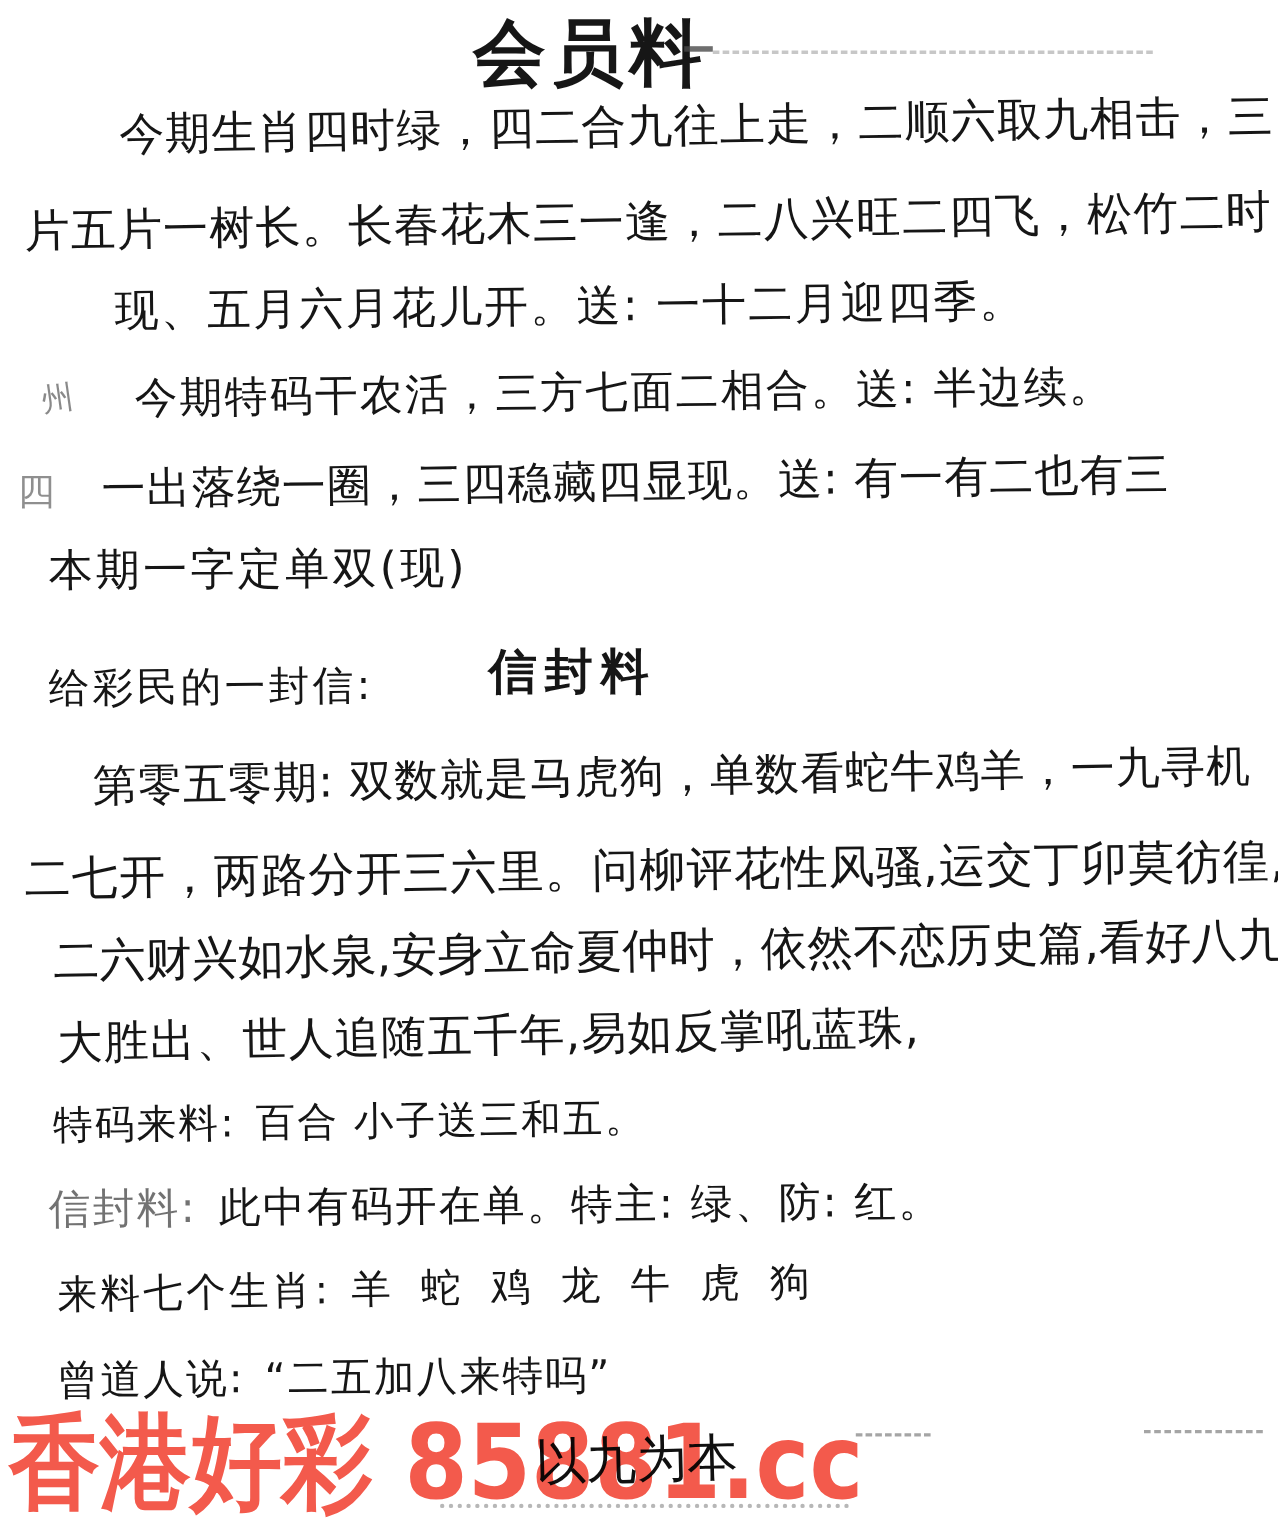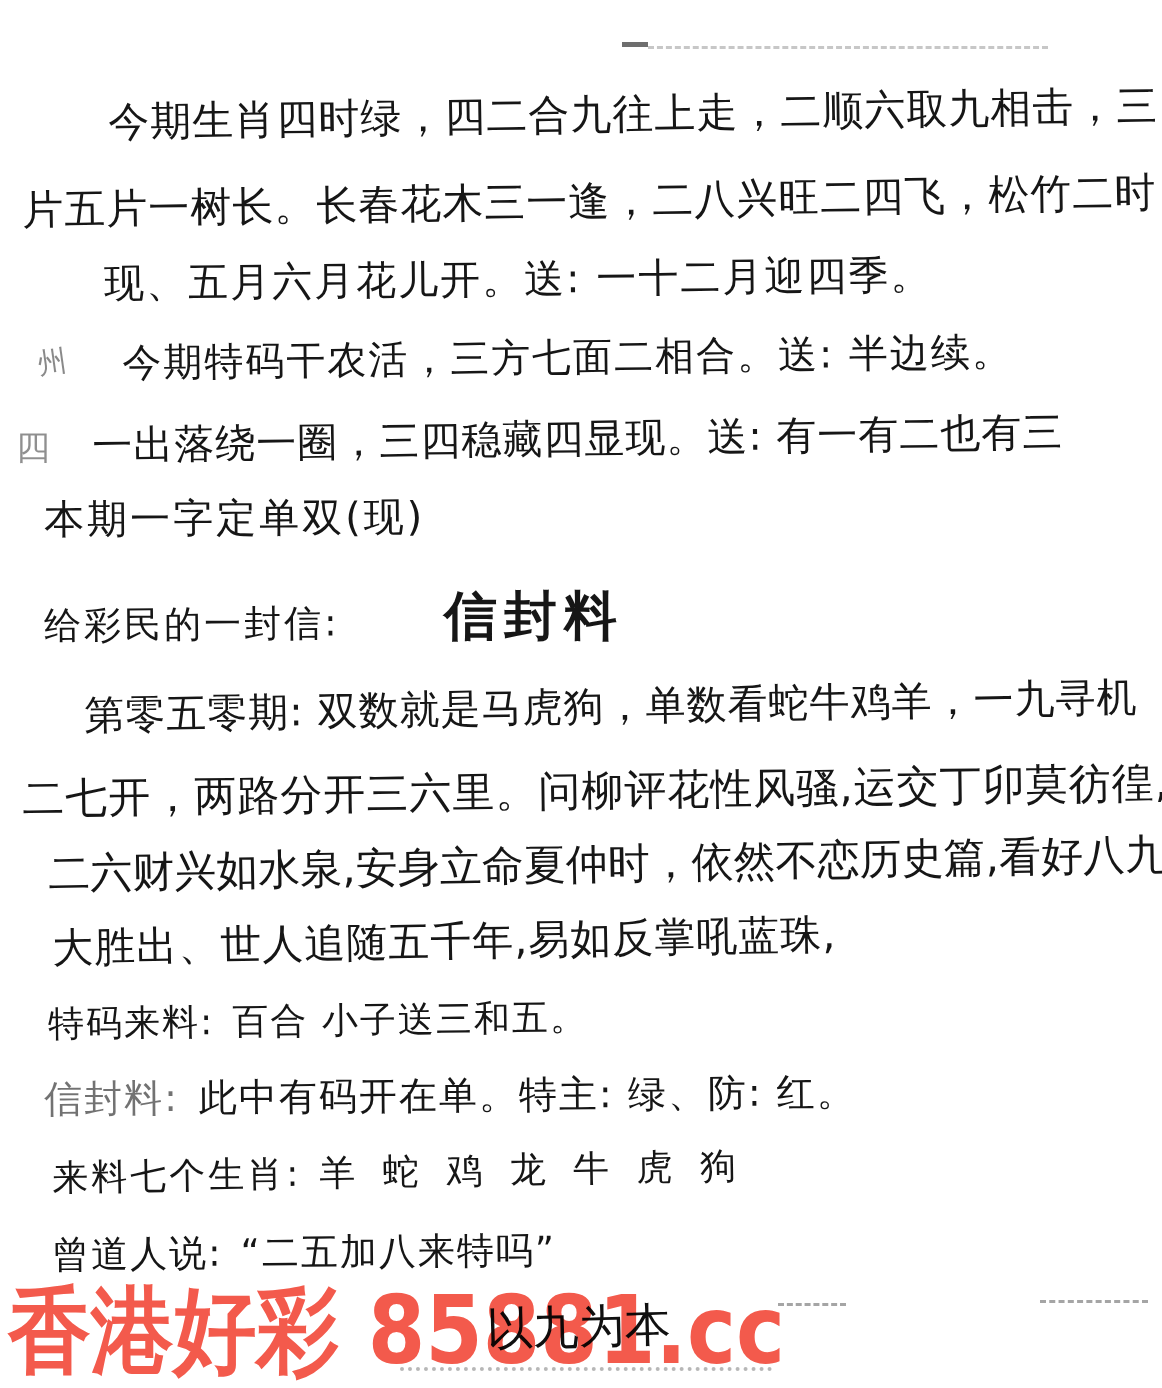--- a/index.html
+++ b/index.html
@@ -15,21 +15,21 @@
   .m-line2     { left:22px;  top:190px; font-size:41px; letter-spacing:1px; transform:rotate(-0.9deg); }
   .m-line3     { left:104px; top:263px; font-size:40px; letter-spacing:2px; transform:rotate(-0.6deg); }
   .m-line4     { left:122px; top:343px; font-size:39px; letter-spacing:2px; transform:rotate(-0.7deg); }
   .m-line4-art { left:36px;  top:350px; font-size:29px; opacity:.5; transform:rotate(-8deg); }
   .m-line5     { left:92px;  top:425px; font-size:40px; letter-spacing:1px; transform:rotate(-0.8deg); }
   .m-line5-art { left:16px;  top:430px; font-size:34px; opacity:.48; }
   .m-line6     { left:44px;  top:499px; font-size:40px; letter-spacing:3px; transform:rotate(-0.4deg); }
 
   
   .letter-label{ left:44px;  top:607px; font-size:37px; letter-spacing:3px; transform:rotate(-0.5deg); }
-  .env-title   { left:444px; top:589px; font-size:53px; font-weight:700; letter-spacing:7px; }
+  .env-title   { left:444px; top:589px; font-size:44px; font-weight:700; letter-spacing:7px; }
   .e-line1     { left:84px;  top:695px; font-size:40px; letter-spacing:1px; transform:rotate(-1deg); }
   .e-line2     { left:22px;  top:778px; font-size:42px; letter-spacing:1px; transform:rotate(-0.8deg); }
   .e-line3     { left:48px;  top:853px; font-size:42px; letter-spacing:0px; transform:rotate(-1deg); }
   .e-line4     { left:52px;  top:928px; font-size:41px; letter-spacing:1px; transform:rotate(-1deg); }
 
   .t-line      { left:48px;  top:1006px; font-size:36px; letter-spacing:2px; transform:rotate(-0.7deg); }
   .x-line      { left:44px;  top:1080px; font-size:38px; letter-spacing:2px; transform:rotate(-0.5deg); }
   .z-line      { left:52px;  top:1160px; font-size:36px; letter-spacing:3px; word-spacing:10px; transform:rotate(-1deg); }
   .q-line      { left:52px;  top:1236px; font-size:37px; letter-spacing:2px; transform:rotate(-0.5deg); }
   .faded-label { opacity:.6;  margin-right:20px; }
@@ -47,20 +47,21 @@
   .art-title-dash  { left:622px;  top:42px;   width:26px;  border-top:5px solid #4a4a4a;  opacity:.8; }
   .art-foot-dash-l { left:778px;  top:1303px; width:68px;  border-top:3px dashed #8f8f8f; opacity:.8; }
   .art-foot-dash-r { left:1040px; top:1300px; width:108px; border-top:3px dashed #8f8f8f; opacity:.8; }
   .art-foot-dots   { left:400px;  top:1367px; width:372px; border-top:4px dotted #9a9a9a; opacity:.7; }
 </style>
 </head>
 <body>
 
 <div class="page">
 
+  <div class="hw doc-title">会员料</div>
   <div class="art art-title-dash"></div>
   <div class="art art-title-dots"></div>
 
   <div class="hw m-line1">今期生肖四时绿，四二合九往上走，二顺六取九相击，三</div>
   <div class="hw m-line2">片五片一树长。长春花木三一逢，二八兴旺二四飞，松竹二时</div>
   <div class="hw m-line3">现、五月六月花儿开。送: 一十二月迎四季。</div>
 
   <div class="hw m-line4-art">州</div>
   <div class="hw m-line4">今期特码干农活，三方七面二相合。送: 半边续。</div>
 

